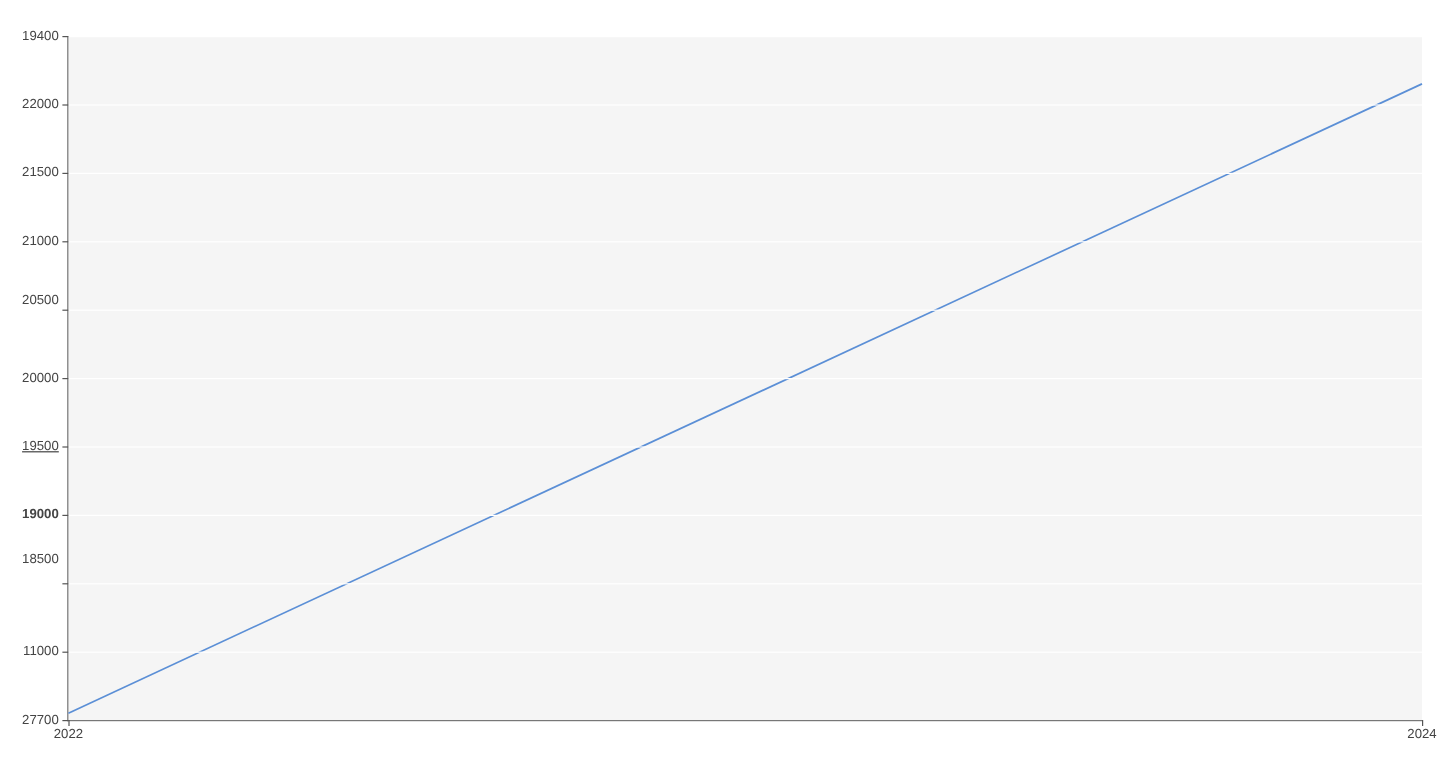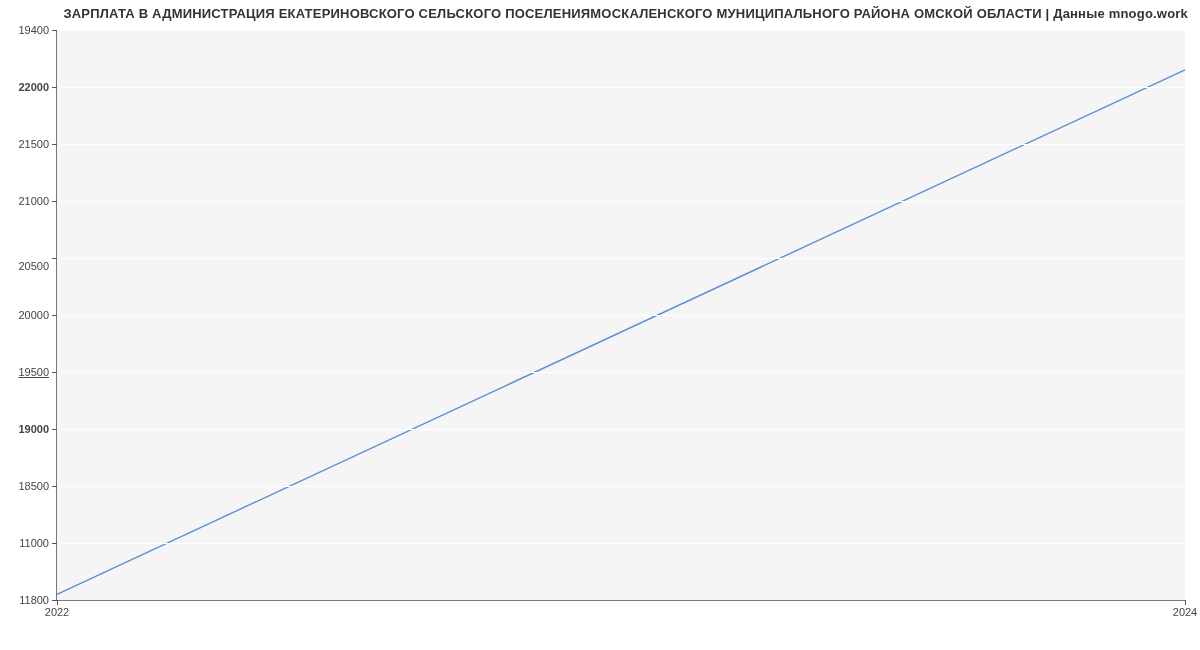--- a/index.html
+++ b/index.html
@@ -87,54 +87,53 @@
   .series-line {
     fill: none;
     stroke: #5b8fd6;
     stroke-width: 1.4;
   }
 </style>
 </head>
 <body>
 
 <div class="wrap">
-  <div class="title">ЗАРПЛАТА В АДМИНИСТРАЦИЯ ЕКАТЕРИНОВСКОГО СЕЛЬСКОГО ПОСЕЛЕНИЯМОСКАЛЕНСКОГО МУНИЦИПАЛЬНОГО РАЙОНА ОМСКОЙ ОБЛАСТИ | Данные mnogo.work</div>
   <div class="plot" id="plot">
     <svg class="line-layer" id="svg" preserveAspectRatio="none" viewBox="0 0 1128 570">
         <path d="M0 564.3 L1128 39.89999999999998" class="series-line"></path>
       </svg>
   <div class="y-tick" style="top: 570px;"></div>
-      <div class="y-label" style="top: 570px;">11800</div>
+      <div class="y-label" style="top: 570px;">27700</div>
       <div class="grid-line" style="top: 513px;"></div>
       <div class="y-tick" style="top: 513px;"></div>
       <div class="y-label" style="top: 513px;">11000</div>
       <div class="grid-line" style="top: 456px;"></div>
       <div class="y-tick" style="top: 456px;"></div>
-      <div class="y-label" style="top: 456px; margin-left: 16px;">18500</div>
+      <div class="y-label" style="top: 436px; margin-left: 16px;">18500</div>
       <div class="grid-line" style="top: 399px;"></div>
       <div class="y-tick" style="top: 399px;"></div>
       <div class="y-label" style="top: 399px; font-weight: bold;">19000</div>
       <div class="grid-line" style="top: 342px;"></div>
       <div class="y-tick" style="top: 342px;"></div>
       <div class="y-label" style="top: 342px; text-decoration: underline;">19500</div>
       <div class="grid-line" style="top: 285px;"></div>
       <div class="y-tick" style="top: 285px;"></div>
       <div class="y-label" style="top: 285px;">20000</div>
       <div class="grid-line" style="top: 228px;"></div>
       <div class="y-tick" style="top: 228px;"></div>
-      <div class="y-label" style="top: 236px;">20500</div>
+      <div class="y-label" style="top: 220px;">20500</div>
       <div class="grid-line" style="top: 171px;"></div>
       <div class="y-tick" style="top: 171px;"></div>
       <div class="y-label" style="top: 171px;">21000</div>
       <div class="grid-line" style="top: 114px;"></div>
       <div class="y-tick" style="top: 114px;"></div>
       <div class="y-label" style="top: 114px;">21500</div>
       <div class="grid-line" style="top: 57px;"></div>
       <div class="y-tick" style="top: 57px;"></div>
-      <div class="y-label" style="top: 57px; font-weight: bold;">22000</div>
+      <div class="y-label" style="top: 57px;">22000</div>
       <div class="grid-line" style="top: 0px;"></div>
       <div class="y-tick" style="top: 0px;"></div>
       <div class="y-label" style="top: 0px;">19400</div>
       <div class="x-tick" style="left: 0px;"></div>
       <div class="x-label" style="left: 0px;">2022</div>
       <div class="x-tick" style="left: 1128px;"></div>
       <div class="x-label" style="left: 1128px;">2024</div>
     </div>
 </div>
 

